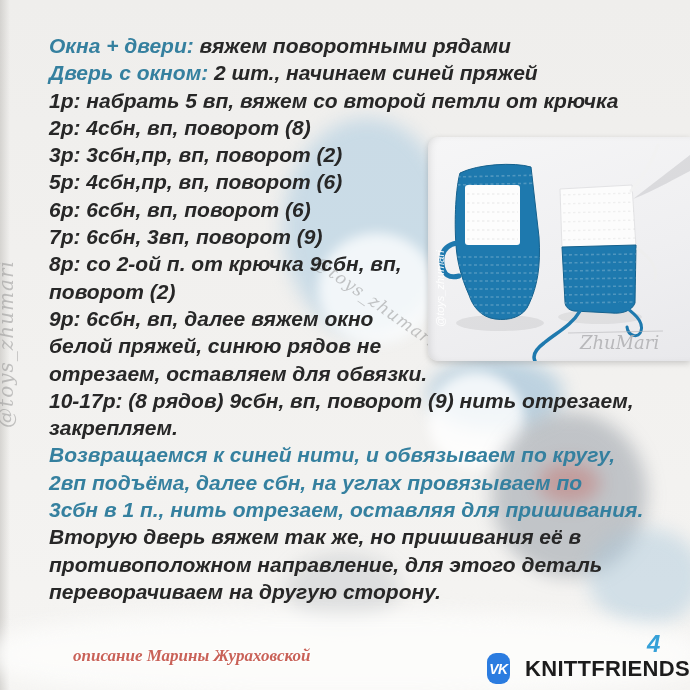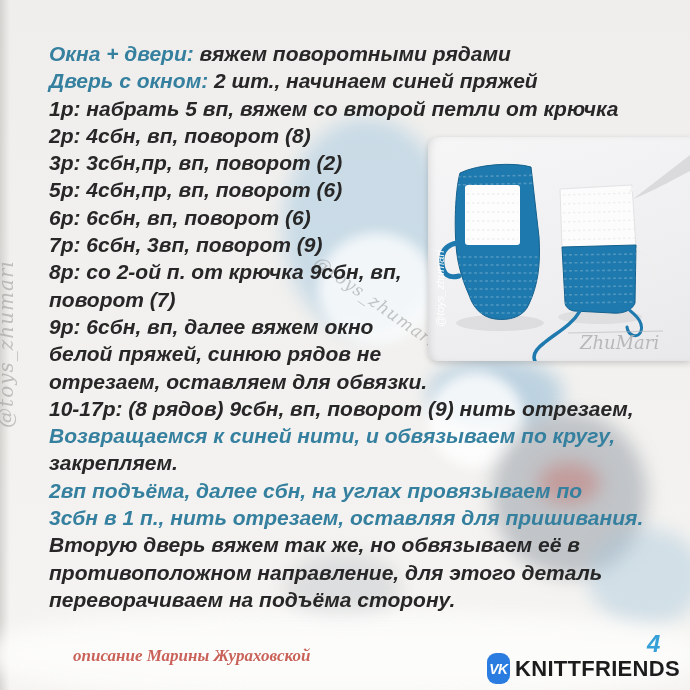--- a/index.html
+++ b/index.html
@@ -23,21 +23,21 @@
   .b-white-bottom{left:-10px;top:612px;width:710px;height:85px;border-radius:40%;
     background:rgba(253,253,252,.85);filter:blur(10px);}
 
   
   .wm{position:absolute;color:rgba(138,138,138,.48);
       font-family:"DejaVu Serif",serif;font-style:italic;pointer-events:none;white-space:nowrap;}
   .wm-left{left:-78px;top:332px;font-size:20px;transform:rotate(-90deg);letter-spacing:1px;}
   .wm-diag{left:322px;top:252px;font-size:17px;transform:rotate(35deg);transform-origin:left top;letter-spacing:1px;}
 
   
-  .pattern{position:absolute;left:49px;top:40px;width:600px;
+  .pattern{position:absolute;left:49px;top:32px;width:600px;
     font-style:italic;font-weight:700;font-size:21px;line-height:27.3px;letter-spacing:0;}
   .pattern .line{white-space:nowrap;}
   .c-teal{color:#35809f;}
   .c-dark{color:#272727;}
 
   
   .photo{position:absolute;left:428px;top:137px;width:262px;height:224px;
     background:linear-gradient(160deg,#f6f6f7 0%,#efeff1 60%,#e9e9ec 100%);
     border-radius:10px 0 0 10px;
     box-shadow:0 2px 6px rgba(0,0,0,.18), inset 5px 0 8px -4px rgba(0,0,0,.12);}
@@ -45,21 +45,21 @@
 
   
   .credit{position:absolute;left:73px;top:646px;
     font-family:Liberation Serif, serif;font-style:italic;font-weight:700;
     font-size:17px;color:#c96258;
     text-shadow:1px 1px 0 rgba(255,255,255,.85),-1px -1px 0 rgba(255,255,255,.6);}
   .vk-row{position:absolute;left:487px;top:653px;display:flex;align-items:center;}
   .vk-badge{width:23px;height:31px;border-radius:9px;background:#2b7ce0;
     display:flex;align-items:center;justify-content:center;
     color:#fff;font-weight:800;font-size:14px;letter-spacing:-.5px;font-style:italic;}
-  .vk-name{margin-left:5px;font-weight:800;font-size:22px;color:#1c1c1c;letter-spacing:.3px;}
+  .vk-name{margin-left:15px;font-weight:800;font-size:22px;color:#1c1c1c;letter-spacing:.3px;}
   .page-num{position:absolute;left:647px;top:630px;font-size:24px;font-weight:800;
     font-style:italic;color:#36a1d8;}
 </style>
 </head>
 <body>
 
 <div class="canvas">
 
   <div class="edge-band"></div>
   <div class="blob b-dome"></div>
@@ -78,32 +78,32 @@
   <div class="pattern">
       <div class="line"><span class="c-teal">Окна + двери:</span><span class="c-dark"> вяжем поворотными рядами</span></div>
       <div class="line"><span class="c-teal">Дверь с окном:</span><span class="c-dark"> 2 шт., начинаем синей пряжей</span></div>
       <div class="line"><span class="c-dark">1р: набрать 5 вп, вяжем со второй петли от крючка</span></div>
       <div class="line"><span class="c-dark">2р: 4сбн, вп, поворот (8)</span></div>
       <div class="line"><span class="c-dark">3р: 3сбн,пр, вп, поворот (2)</span></div>
       <div class="line"><span class="c-dark">5р: 4сбн,пр, вп, поворот (6)</span></div>
       <div class="line"><span class="c-dark">6р: 6сбн, вп, поворот (6)</span></div>
       <div class="line"><span class="c-dark">7р: 6сбн, 3вп, поворот (9)</span></div>
       <div class="line"><span class="c-dark">8р: со 2-ой п. от крючка 9сбн, вп,</span></div>
-      <div class="line"><span class="c-dark">поворот (7)</span></div>
+      <div class="line"><span class="c-dark">поворот (2)</span></div>
       <div class="line"><span class="c-dark">9р: 6сбн, вп, далее вяжем окно</span></div>
       <div class="line"><span class="c-dark">белой пряжей, синюю рядов не</span></div>
       <div class="line"><span class="c-dark">отрезаем, оставляем для обвязки.</span></div>
       <div class="line"><span class="c-dark">10-17р: (8 рядов) 9сбн, вп, поворот (9) нить отрезаем,</span></div>
+      <div class="line"><span class="c-dark">закрепляем.</span></div>
       <div class="line"><span class="c-teal">Возвращаемся к синей нити, и обвязываем по кругу,</span></div>
-      <div class="line"><span class="c-dark">закрепляем.</span></div>
       <div class="line"><span class="c-teal">2вп подъёма, далее сбн, на углах провязываем по</span></div>
       <div class="line"><span class="c-teal">3сбн в 1 п., нить отрезаем, оставляя для пришивания.</span></div>
-      <div class="line"><span class="c-dark">Вторую дверь вяжем так же, но обвязываем её в</span></div>
+      <div class="line"><span class="c-dark">Вторую дверь вяжем так же, но пришивания её в</span></div>
       <div class="line"><span class="c-dark">противоположном направление, для этого деталь</span></div>
-      <div class="line"><span class="c-dark">переворачиваем на подъёма сторону.</span></div>
+      <div class="line"><span class="c-dark">переворачиваем на другую сторону.</span></div>
     </div>
 
   <div class="photo">
     <svg viewBox="0 0 262 224" width="262" height="224">
       <defs>
         <clipPath id="clip-left-piece">
           <path d="M32,36 C50,27 86,25 103,30 L111,100 C113,130 109,150 101,167 C96,180 81,184 67,182 C53,180 45,170 41,158 C33,140 29,124 28,108 C26,82 28,50 32,36 Z"></path>
         </clipPath>
         <clipPath id="clip-right-piece">
           <path d="M132,52 L204,48 L208,110 L207,168 C204,176 194,178 184,177 L146,175 C140,174 137,170 137,166 L134,110 Z"></path>

